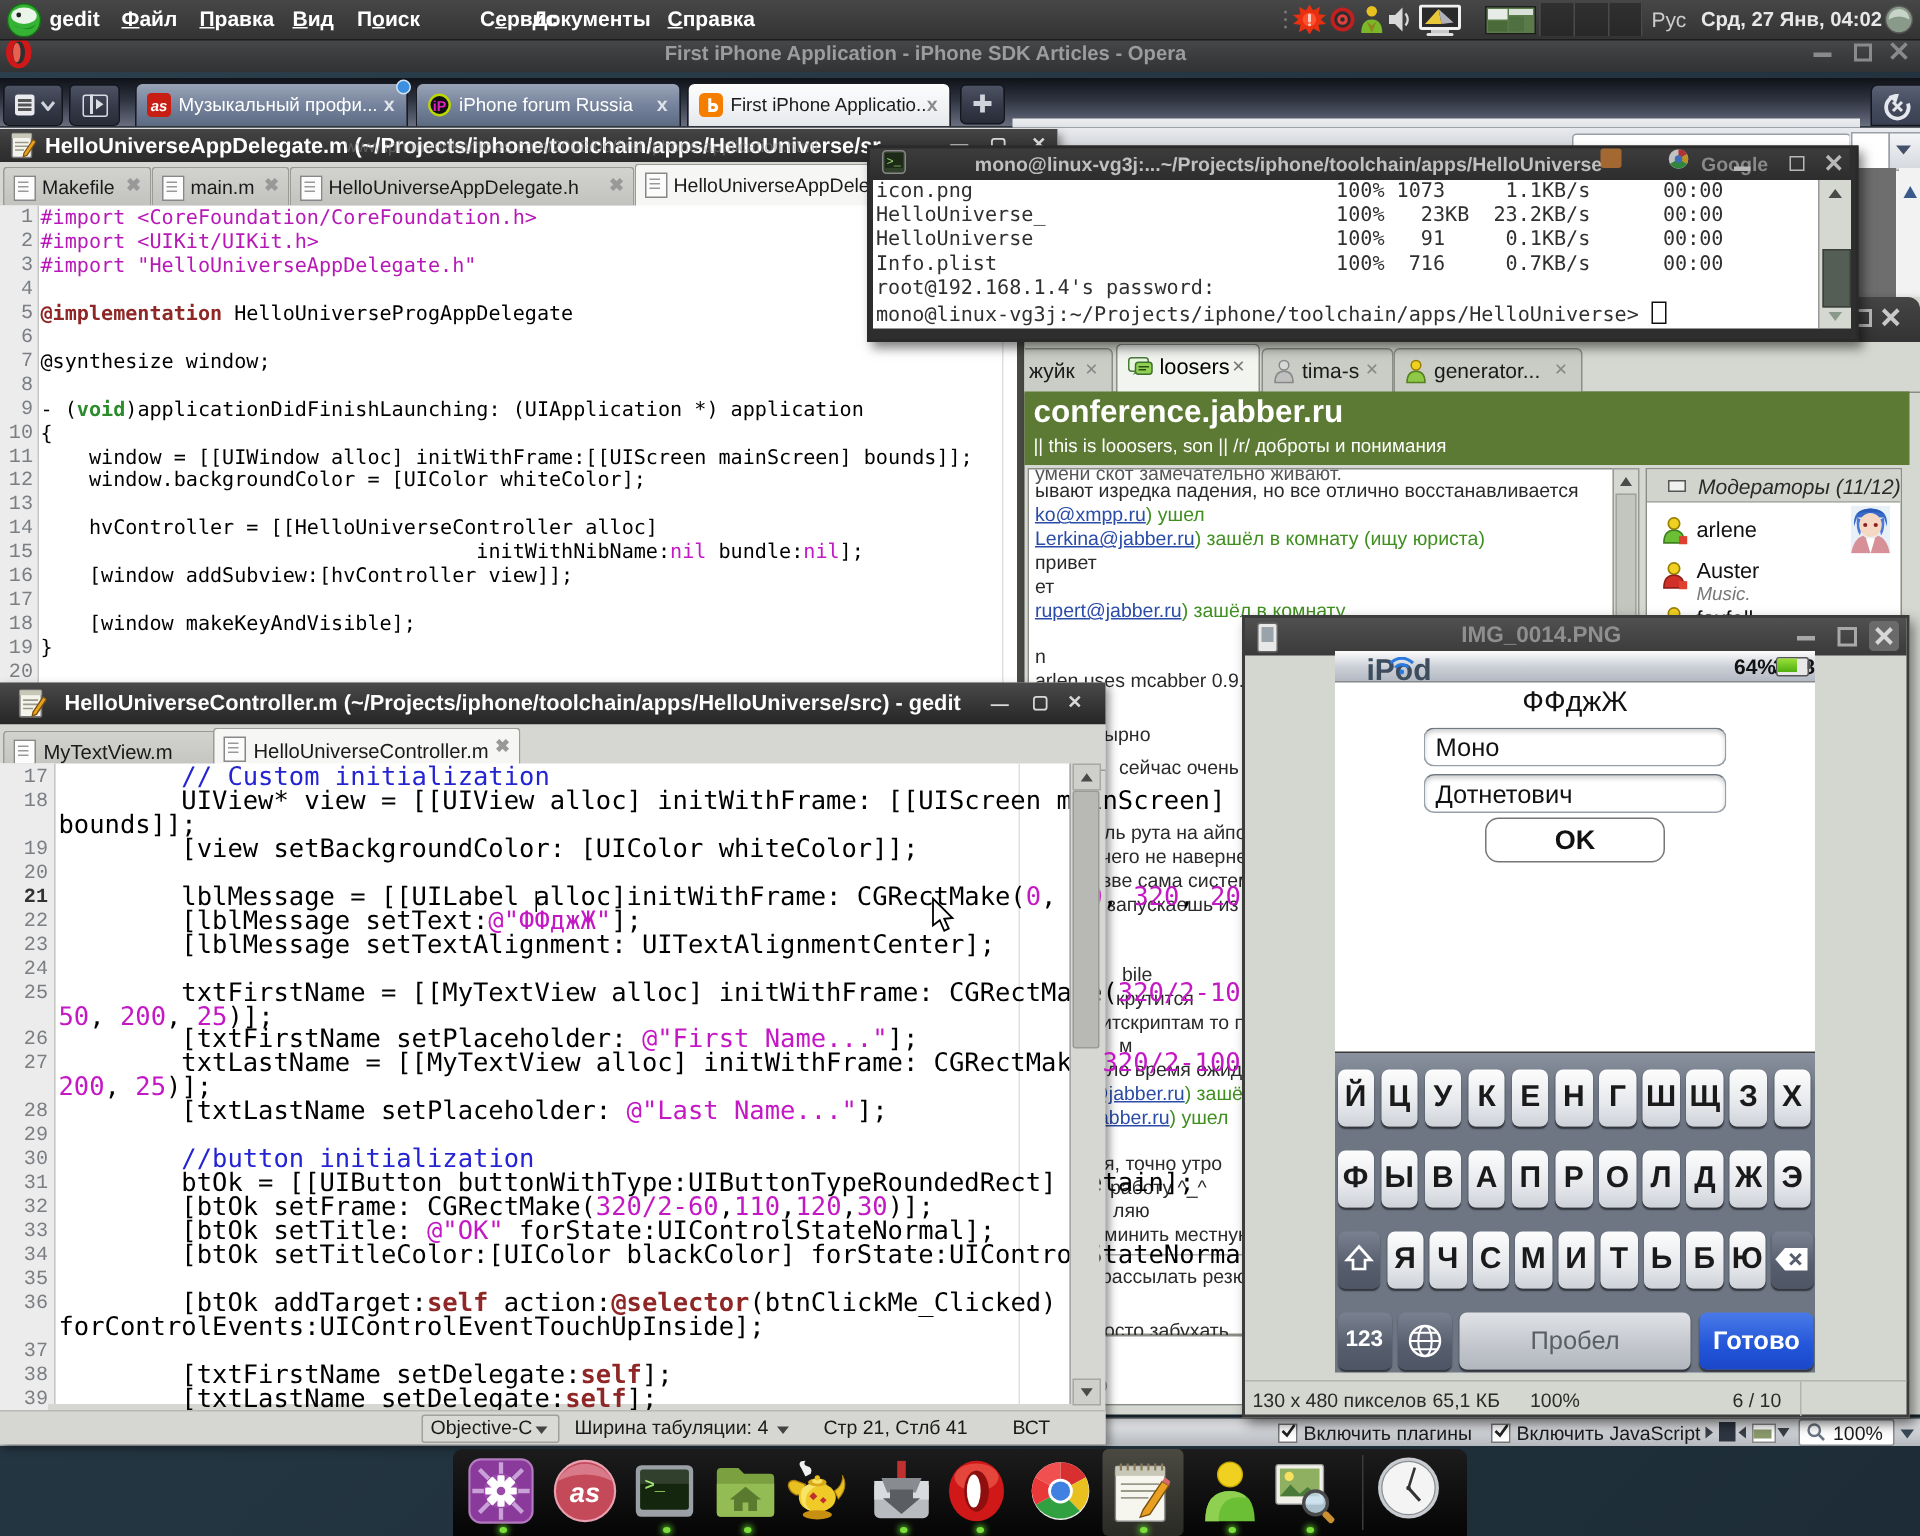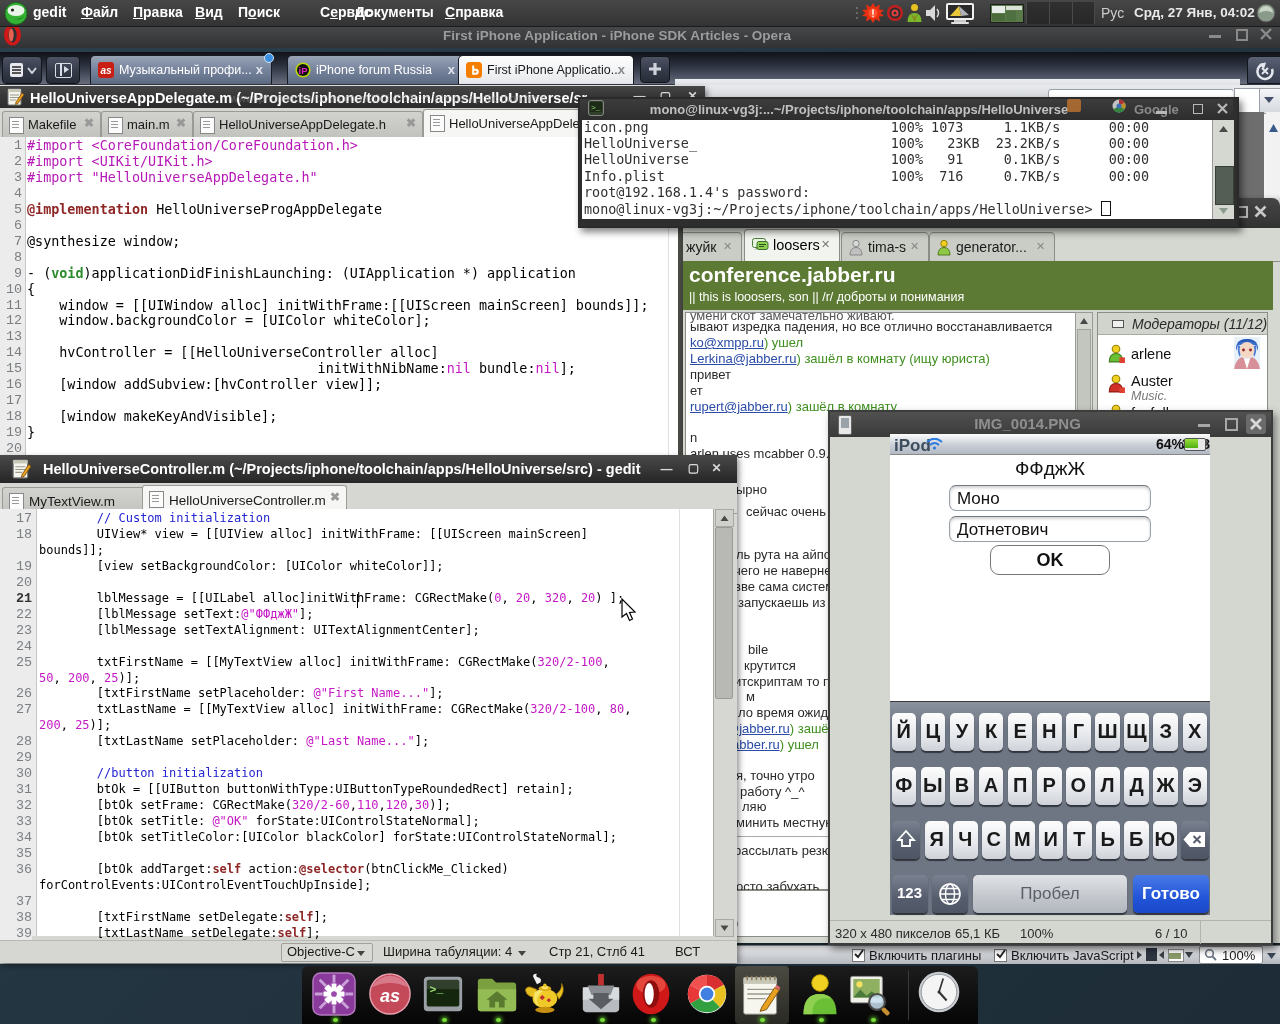--- a/index.html
+++ b/index.html
@@ -107,21 +107,21 @@
   </div>
   <div class="optab" style="left:90px;width:180px;">
     <svg class="fav" width="16" height="16" viewBox="0 0 16 16">
         <rect width="16" height="16" rx="3" fill="#c81e14"></rect>
         <text x="8" y="12" font-size="10" font-weight="bold" font-style="italic" fill="#fff" text-anchor="middle" font-family="Liberation Sans">as</text>
       </svg>
     <span class="lbl">Музыкальный профи...</span>
       <span class="x">x</span>
   </div>
   <div class="abs" style="left:264px;top:1px;width:8px;height:8px;border-radius:50%;background:#3d8fe0;border:1px solid #cfe3f7;"></div>
-  <div class="optab" style="left:287px;width:175px;text-align:center;">
+  <div class="optab" style="left:277px;width:175px;text-align:center;">
     <svg class="fav" width="16" height="16" viewBox="0 0 16 16">
         <circle cx="8" cy="8" r="7.6" fill="#bad800"></circle>
         <circle cx="8" cy="8" r="6" fill="#111"></circle>
         <text x="8" y="12" font-size="9.5" font-weight="bold" fill="#e020c0" text-anchor="middle" font-family="Liberation Sans">iP</text>
       </svg>
     <span class="lbl">iPhone forum Russia</span>
       <span class="x">x</span>
   </div>
   <div class="optab active" style="left:458px;width:174px;">
     <svg class="fav" width="16" height="16" viewBox="0 0 16 16">
@@ -498,21 +498,21 @@
 32
 33
 34
 35
 36
 &nbsp;
 37
 38
 39</pre>
     <div class="marginline" style="left:679px;"></div>
-    <pre class="abs" style="left:39px;top:2px;font-size:12px;line-height:15.95px;color:#000;"><span class="cm">        // Custom initialization</span>
+    <pre class="abs" style="left:39px;top:2px;font-size:17px;line-height:15.95px;color:#000;"><span class="cm">        // Custom initialization</span>
         UIView* view = [[UIView alloc] initWithFrame: [[UIScreen mainScreen]
 bounds]];
         [view setBackgroundColor: [UIColor whiteColor]];
 
         lblMessage = [[UILabel alloc]initWithFrame: CGRectMake(<span class="num">0</span>, <span class="num">20</span>, <span class="num">320</span>, <span class="num">20</span>) ];
         [lblMessage setText:<span class="str">@"ФФджЖ"</span>];
         [lblMessage setTextAlignment: UITextAlignmentCenter];
 
         txtFirstName = [[MyTextView alloc] initWithFrame: CGRectMake(<span class="num">320/2-100</span>,
 <span class="num">50</span>, <span class="num">200</span>, <span class="num">25</span>)];
@@ -576,21 +576,21 @@
     <div class="abs" style="left:368px;top:12px;width:12px;height:3px;background:#a8a8a8;"></div>
     <div class="abs" style="left:395px;top:6px;width:9px;height:9px;border:2px solid #a8a8a8;"></div>
     <div class="abs" style="left:416px;top:2px;width:20px;height:20px;background:#6a6a6a;border-radius:3px;"></div>
     <svg class="abs" style="left:420px;top:6px" width="12" height="12">
         <path d="M1 1 L11 11 M11 1 L1 11" stroke="#d8d8d8" stroke-width="2.6"></path>
       </svg>
   </div>
 
   <div class="abs" style="left:60px;top:22px;width:320px;height:480px;background:#fff;">
     <div class="abs" style="left:0;top:0;width:320px;height:20px;background:linear-gradient(#fdfdfd,#c9ced6 55%,#b4bac4);border-bottom:1px solid #888;">
-      <span class="abs" style="left:4px;top:2px;font-weight:bold;font-size:17px;color:#3d4d5d;text-align:right;">iPod</span>
+      <span class="abs" style="left:21px;top:2px;font-weight:bold;font-size:20px;color:#3d4d5d;text-align:right;">iPod</span>
       <svg class="abs" style="left:36px;top:4px" width="17" height="12" viewBox="0 0 17 12">
           <path d="M1 4 Q8.5 -2.5 16 4" fill="none" stroke="#2a7ae0" stroke-width="2"></path>
           <path d="M4 7 Q8.5 3 13 7" fill="none" stroke="#2a7ae0" stroke-width="2"></path>
           <circle cx="8.5" cy="10" r="1.6" fill="#2a7ae0"></circle>
         </svg>
       <span class="abs" style="left:0;right:0;top:2px;text-align:right;font-weight:bold;font-size:14px;color:#111;">3:48</span>
       <span class="abs" style="left:266px;top:2px;font-weight:bold;font-size:14px;color:#111;">64%</span>
       <div class="abs" style="left:294px;top:4px;width:20px;height:11px;border:1px solid #555;border-radius:2px;background:#e8e8e8;"></div>
       <div class="abs" style="left:295px;top:5px;width:13px;height:9px;background:linear-gradient(#9ae03a,#4faf10);"></div>
       <div class="abs" style="left:315px;top:7px;width:2px;height:5px;background:#555;"></div>
@@ -649,21 +649,21 @@
       <div style="position:absolute;height:38px;border-radius:5px;background:linear-gradient(#7a8292,#565e6e 60%,#4e5666);box-shadow:0 1.5px 1px rgba(0,0,0,0.55);text-align:center;color:#fff;width:36px;left:42px;top:173px;"><svg style="margin-top:7px" width="24" height="24" viewBox="0 0 24 24">
             <circle cx="12" cy="12" r="10" fill="none" stroke="#fff" stroke-width="1.6"></circle>
             <ellipse cx="12" cy="12" rx="4.5" ry="10" fill="none" stroke="#fff" stroke-width="1.4"></ellipse>
             <path d="M2 12 H22 M3.5 6.5 H20.5 M3.5 17.5 H20.5" stroke="#fff" stroke-width="1.4"></path>
           </svg></div>
       <div style="position:absolute;width:154px;height:38px;left:83px;top:173px;border-radius:5px;background:linear-gradient(#e0e2e6,#c2c6cc 60%,#b2b6be);box-shadow:0 1.5px 1px rgba(0,0,0,0.55);text-align:center;font-size:17px;color:#5a5e66;line-height:38px;">Пробел</div>
       <div style="position:absolute;width:76px;height:38px;left:243px;top:173px;border-radius:5px;background:linear-gradient(#4a7ae8,#2255d8 60%,#1a48c8);box-shadow:0 1.5px 1px rgba(0,0,0,0.55);text-align:center;font-weight:bold;font-size:17px;color:#fff;line-height:38px;">Готово</div>
     </div>
   </div>
   <div class="abs" style="left:0;top:508px;width:441px;height:23px;font-size:13px;color:#2a2a2a;border-top:1px solid #b0b4ac;">
-    <span class="abs" style="left:5px;top:5px;">320 x 480 пикселов</span>
+    <span class="abs" style="left:5px;top:5px;">130 x 480 пикселов</span>
     <span class="abs" style="left:125px;top:5px;">65,1 КБ</span>
     <span class="abs" style="left:190px;top:5px;">100%</span>
     <span class="abs" style="left:325px;top:5px;">6 / 10</span>
     <div class="abs" style="left:370px;top:0px;width:1px;height:23px;background:#b0b4ac;"></div>
   </div>
 </div>
 
 <div id="menubar" class="abs">
   <svg class="abs" style="left:4px;top:2px" width="24" height="23" viewBox="0 0 24 23">
     <circle cx="12" cy="11.5" r="11" fill="#35b335"></circle>

